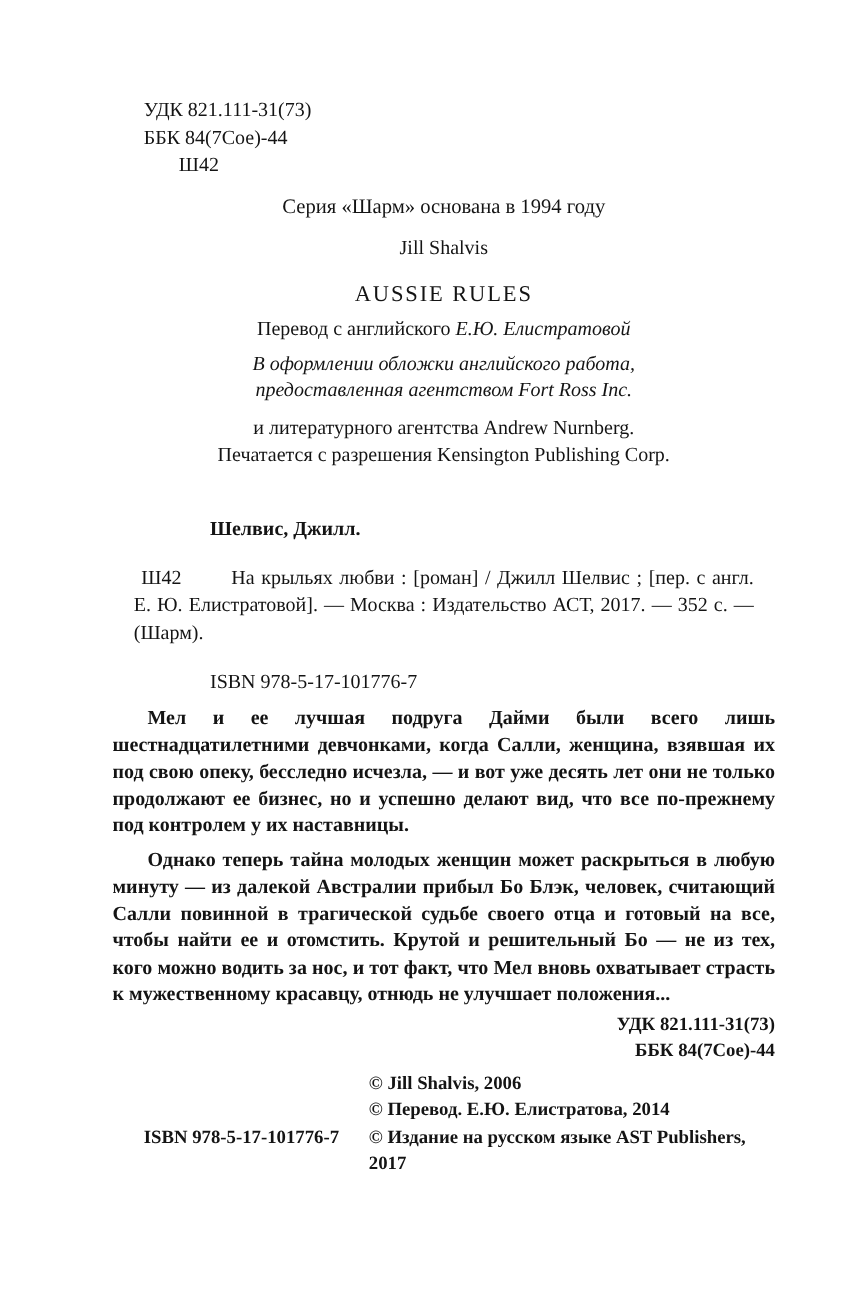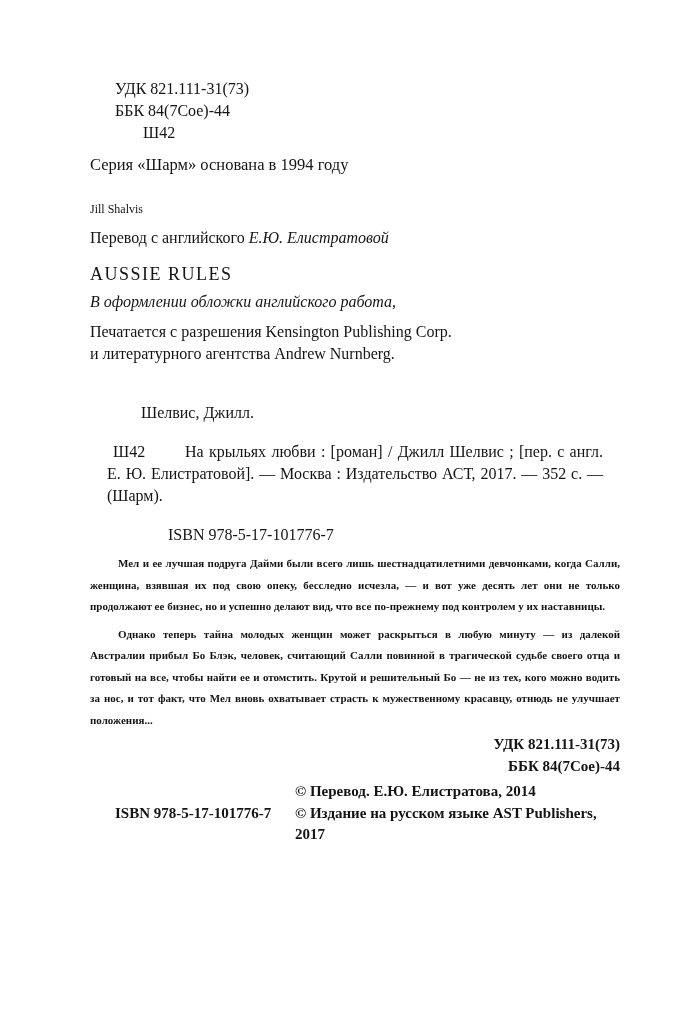--- a/index.html
+++ b/index.html
@@ -16,41 +16,41 @@
     color: #141414;
     font-family: "Liberation Serif", "DejaVu Serif", serif;
     font-size: 16px;
     line-height: 22px;
     padding: 78px 71px 0 90px;
     overflow: hidden;
   }
   .topblock { margin-left: 25px; }
   .topblock .code-line { margin-left: 28px; }
 
-  .center { text-align: left; }
+  .center { text-align: center; }
   .series-note { margin-top: 10px; font-size: 16.5px; }
-  .author-name { margin-top: 22px; font-size: 12px; }
+  .author-name { margin-top: 12px; font-size: 16px; }
   .original-title { margin-top: 14px; font-size: 18px; letter-spacing: 1.5px; }
   .credit-line { margin-top: 7px; }
   .italic { font-style: italic; }
   .cover-note { margin-top: 6px; font-style: italic; line-height: 21px; }
   .permission-note { margin-top: 9px; line-height: 22px; }
 
-  .biblio-author { margin-top: 37px; margin-left: 51px; font-weight: normal; }
+  .biblio-author { margin-top: 37px; margin-left: 78px; font-weight: bold; }
   .biblio-entry { position: relative; text-align: justify; }
   .biblio-code { position: absolute; left: 23px; top: 0; }
   .biblio-desc { margin: 17px; text-indent: 78px; }
   .biblio-isbn { margin-top: 8px; margin-left: 78px; }
 
   .annot {
     margin: 6px 0 0 0;
     text-indent: 28px;
     text-align: justify;
     font-weight: bold;
-    font-size: 11px;
+    font-size: 16px;
     line-height: 21.5px;
   }
   .annot.first { margin-top: 7px; }
 
   .class-bottom {
     margin-top: 3px;
     text-align: right;
     font-weight: bold;
     font-size: 15px;
     line-height: 21.5px;
@@ -73,52 +73,54 @@
   <div class="topblock">
     <div>УДК 821.111-31(73)</div>
     <div>ББК 84(7Сое)-44</div>
     <div class="code-line">Ш42</div>
   </div>
 
   <div class="center series-note">Серия «Шарм» основана в 1994 году</div>
 
   <div class="center author-name">Jill Shalvis</div>
 
+  <div class="center original-title">AUSSIE RULES</div>
+
   <div class="center credit-line"><span>Перевод с английского </span><span class="italic">Е.Ю. Елистратовой</span></div>
-
-  <div class="center original-title">AUSSIE RULES</div>
 
 
   <div class="center cover-note">
     <div>В оформлении обложки английского работа,</div>
+    <div>предоставленная агентством Fort Ross Inc.</div>
   </div>
 
   <div class="center permission-note">
+    <div>и литературного агентства Andrew Nurnberg.</div>
     <div>Печатается с разрешения Kensington Publishing Corp.</div>
-    <div>и литературного агентства Andrew Nurnberg.</div>
   </div>
 
   <div class="biblio-author">Шелвис, Джилл.</div>
 
   <div class="biblio-entry">
     <span class="biblio-code">Ш42</span>
     <p class="biblio-desc">На крыльях любви : [роман] / Джилл Шелвис ; [пер. с англ. Е. Ю. Елистратовой]. — Москва : Издательство АСТ, 2017. — 352 с. — (Шарм).</p>
   </div>
 
   <div class="biblio-isbn">ISBN 978-5-17-101776-7</div>
 
   <p class="annot first">Мел и ее лучшая подруга Дайми были всего лишь шестнадцатилетними девчонками, когда Салли, женщина, взявшая их под свою опеку, бесследно исчезла, — и вот уже десять лет они не только продолжают ее бизнес, но и успешно делают вид, что все по-прежнему под контролем у их наставницы.</p>
   <p class="annot">Однако теперь тайна молодых женщин может раскрыться в любую минуту — из далекой Австралии прибыл Бо Блэк, человек, считающий Салли повинной в трагической судьбе своего отца и готовый на все, чтобы найти ее и отомстить. Крутой и решительный Бо — не из тех, кого можно водить за нос, и тот факт, что Мел вновь охватывает страсть к мужественному красавцу, отнюдь не улучшает положения...</p>
 
   <div class="class-bottom">
     <div>УДК 821.111-31(73)</div>
     <div>ББК 84(7Сое)-44</div>
   </div>
 
   <div class="copy-block">
+    <div>© Jill Shalvis, 2006</div>
     <div>© Перевод. Е.Ю. Елистратова, 2014</div>
     <div class="copy-last-row">
       <span class="isbn-bottom">ISBN 978-5-17-101776-7</span>
       <span>© Издание на русском языке AST Publishers, 2017</span>
     </div>
   </div>
 
 </div>
 
 </body></html>

